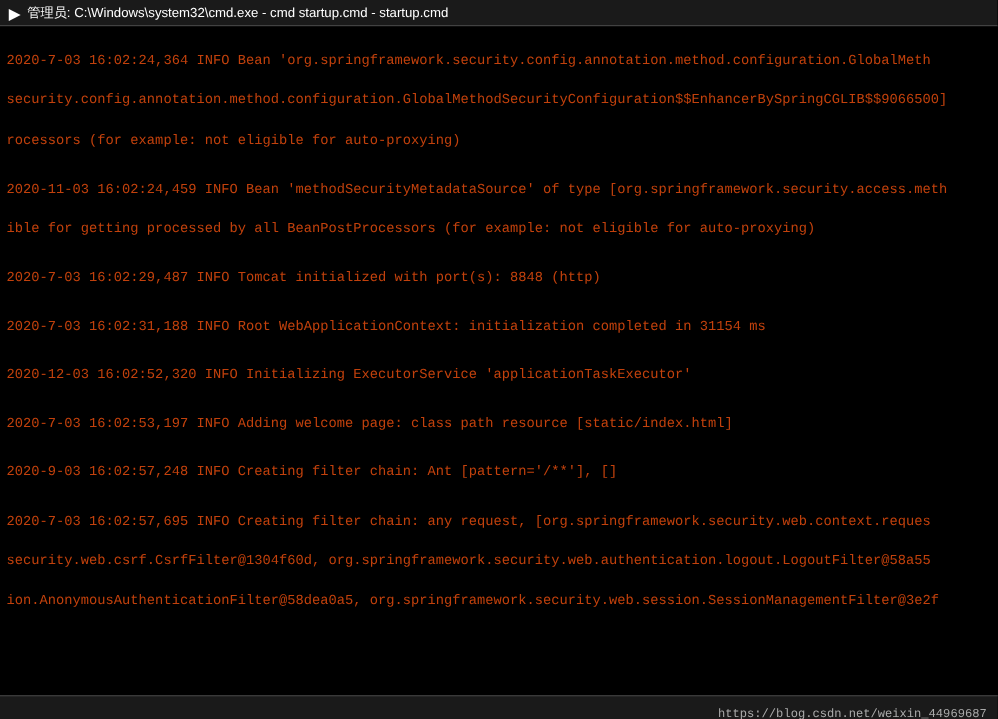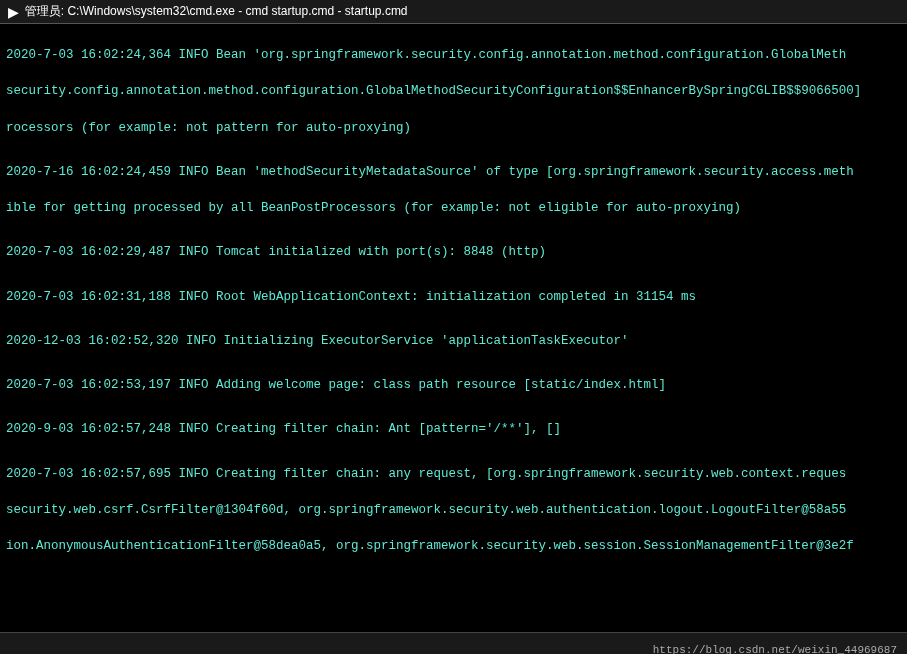--- a/index.html
+++ b/index.html
@@ -40,21 +40,21 @@
       line-height: 1.45;
       padding: 4px 6px;
       height: calc(654px - 24px - 22px);
       overflow: hidden;
       white-space: pre-wrap;
       word-break: break-all;
     }
 
     .log-line {
       display: block;
-      color: #5eead4;
+      color: #c2410c;
     }
 
     .log-line.blank {
       height: 8px;
       display: block;
     }
 
     .status-bar {
       position: fixed;
       bottom: 0;
@@ -80,22 +80,22 @@
 <body>
 
 <div class="title-bar">
   <span class="title-bar-icon">▶</span>
   <span>管理员: C:\Windows\system32\cmd.exe - cmd  startup.cmd - startup.cmd</span>
 </div>
 
 <div class="console-body" id="console-body">
 <span class="log-line">2020-7-03 16:02:24,364 INFO Bean 'org.springframework.security.config.annotation.method.configuration.GlobalMeth</span>
 <span class="log-line">security.config.annotation.method.configuration.GlobalMethodSecurityConfiguration$$EnhancerBySpringCGLIB$$9066500]</span>
-<span class="log-line">rocessors (for example: not pattern for auto-proxying)</span>
-<span class="log-line blank"></span><span class="log-line">2020-7-16 16:02:24,459 INFO Bean 'methodSecurityMetadataSource' of type [org.springframework.security.access.meth</span>
+<span class="log-line">rocessors (for example: not eligible for auto-proxying)</span>
+<span class="log-line blank"></span><span class="log-line">2020-11-03 16:02:24,459 INFO Bean 'methodSecurityMetadataSource' of type [org.springframework.security.access.meth</span>
 <span class="log-line">ible for getting processed by all BeanPostProcessors (for example: not eligible for auto-proxying)</span>
 <span class="log-line blank"></span><span class="log-line">2020-7-03 16:02:29,487 INFO Tomcat initialized with port(s): 8848 (http)</span>
 <span class="log-line blank"></span><span class="log-line">2020-7-03 16:02:31,188 INFO Root WebApplicationContext: initialization completed in 31154 ms</span>
 <span class="log-line blank"></span><span class="log-line">2020-12-03 16:02:52,320 INFO Initializing ExecutorService 'applicationTaskExecutor'</span>
 <span class="log-line blank"></span><span class="log-line">2020-7-03 16:02:53,197 INFO Adding welcome page: class path resource [static/index.html]</span>
 <span class="log-line blank"></span><span class="log-line">2020-9-03 16:02:57,248 INFO Creating filter chain: Ant [pattern='/**'], []</span>
 <span class="log-line blank"></span><span class="log-line">2020-7-03 16:02:57,695 INFO Creating filter chain: any request, [org.springframework.security.web.context.reques</span>
 <span class="log-line">security.web.csrf.CsrfFilter@1304f60d, org.springframework.security.web.authentication.logout.LogoutFilter@58a55</span>
 <span class="log-line">ion.AnonymousAuthenticationFilter@58dea0a5, org.springframework.security.web.session.SessionManagementFilter@3e2f</span>
 

